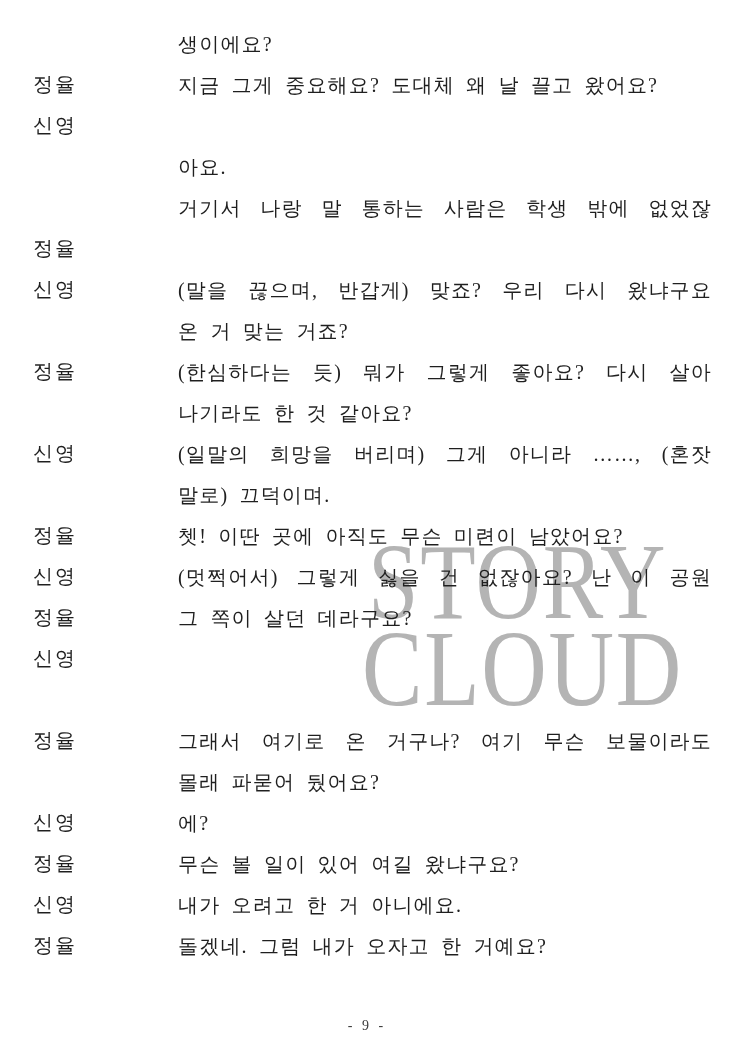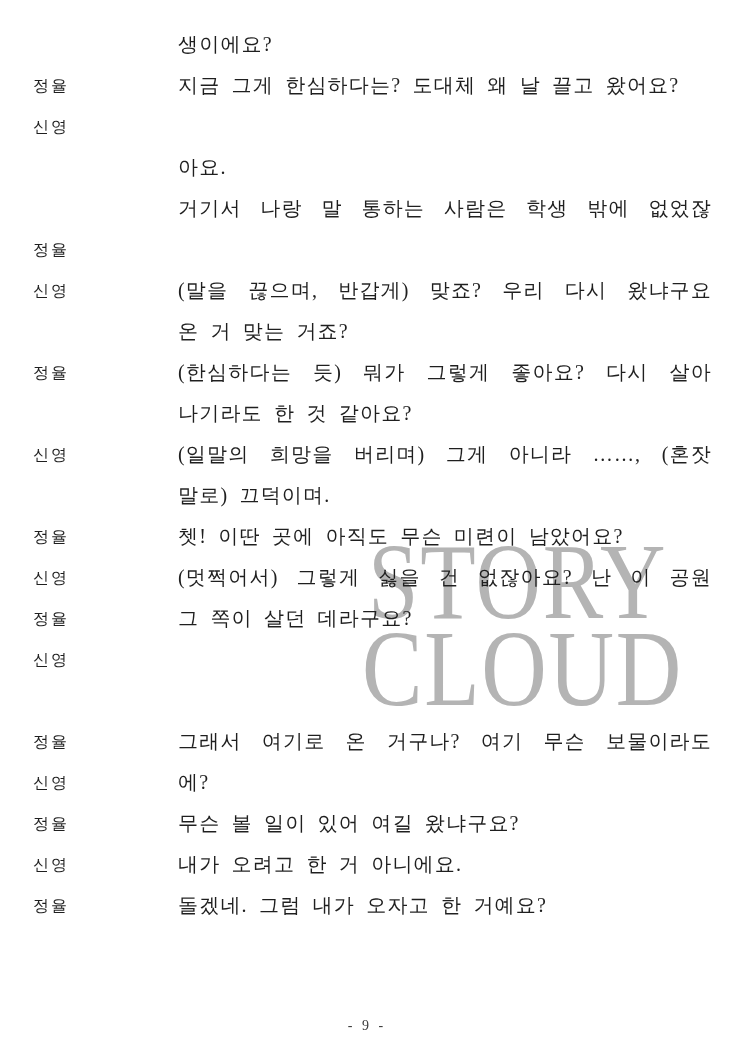--- a/index.html
+++ b/index.html
@@ -49,23 +49,24 @@
   }
   .row {
     display: flex;
     height: 41px;
     line-height: 41px;
     align-items: flex-start;
   }
   .row.blank { height: 41px; }
   .speaker {
     flex: 0 0 145px;
-    font-size: 16px;
+    font-size: 20px;
     letter-spacing: 2px;
     white-space: nowrap;
+    font-family: Liberation Mono, monospace;
   }
   .dialogue {
     flex: 1 1 auto;
     min-width: 0;
     font-size: 20px;
     letter-spacing: 1.2px;
     word-spacing: 5px;
     white-space: nowrap;
     text-align: left;
   }
@@ -98,21 +99,21 @@
     <div class="wm-line wm-cloud" style="color: rgb(180, 180, 180);">CLOUD</div>
   </div>
 
   <div class="rows" id="rows">
       <div class="row">
         <span class="speaker"></span>
         <div class="dialogue">생이에요?</div>
       </div>
       <div class="row">
         <span class="speaker">정율</span>
-        <div class="dialogue">지금 그게 한심하다는? 도대체 왜 날 끌고 왔어요?</div>
+        <div class="dialogue">지금 그게 중요해요? 도대체 왜 날 끌고 왔어요?</div>
       </div>
       <div class="row">
         <span class="speaker">신영</span>
       </div>
       <div class="row">
         <span class="speaker"></span>
         <div class="dialogue">아요.</div>
       </div>
       <div class="row">
         <span class="speaker"></span>
@@ -159,20 +160,24 @@
       </div>
       <div class="row">
         <span class="speaker">신영</span>
       </div>
       <div class="row blank"></div>
       <div class="row">
         <span class="speaker">정율</span>
         <div class="dialogue fill">그래서 여기로 온 거구나? 여기 무슨 보물이라도</div>
       </div>
       <div class="row">
+        <span class="speaker"></span>
+        <div class="dialogue">몰래 파묻어 뒀어요?</div>
+      </div>
+      <div class="row">
         <span class="speaker">신영</span>
         <div class="dialogue">에?</div>
       </div>
       <div class="row">
         <span class="speaker">정율</span>
         <div class="dialogue">무슨 볼 일이 있어 여길 왔냐구요?</div>
       </div>
       <div class="row">
         <span class="speaker">신영</span>
         <div class="dialogue">내가 오려고 한 거 아니에요.</div>

